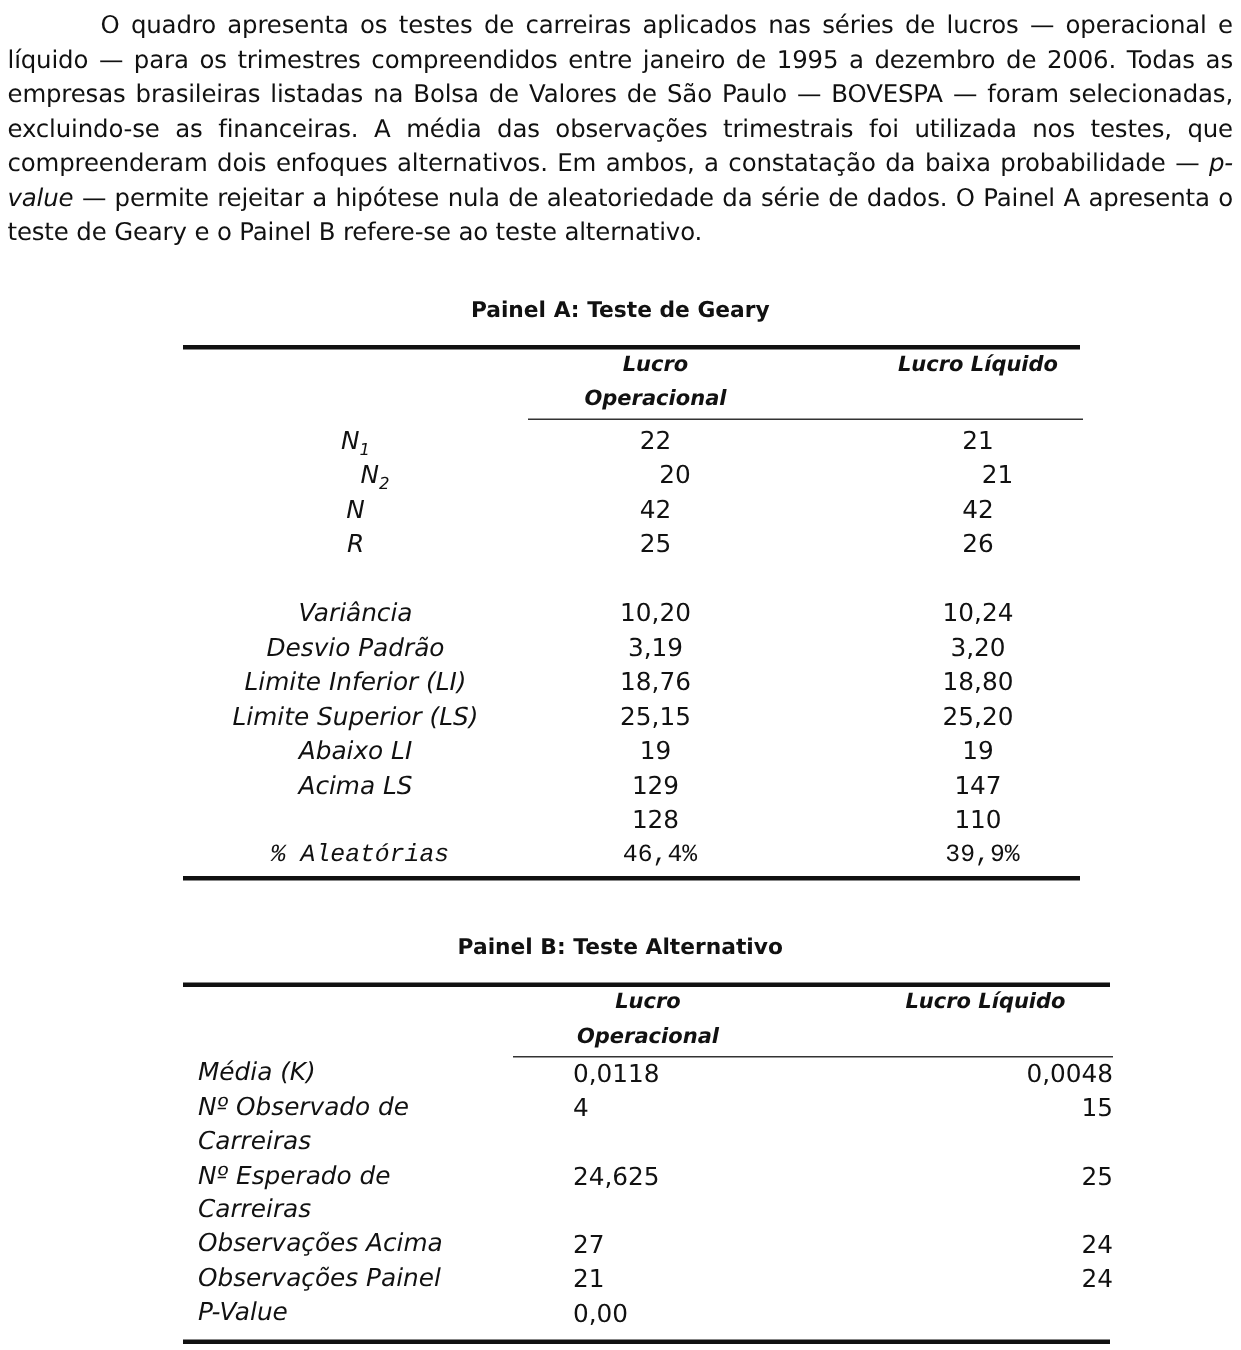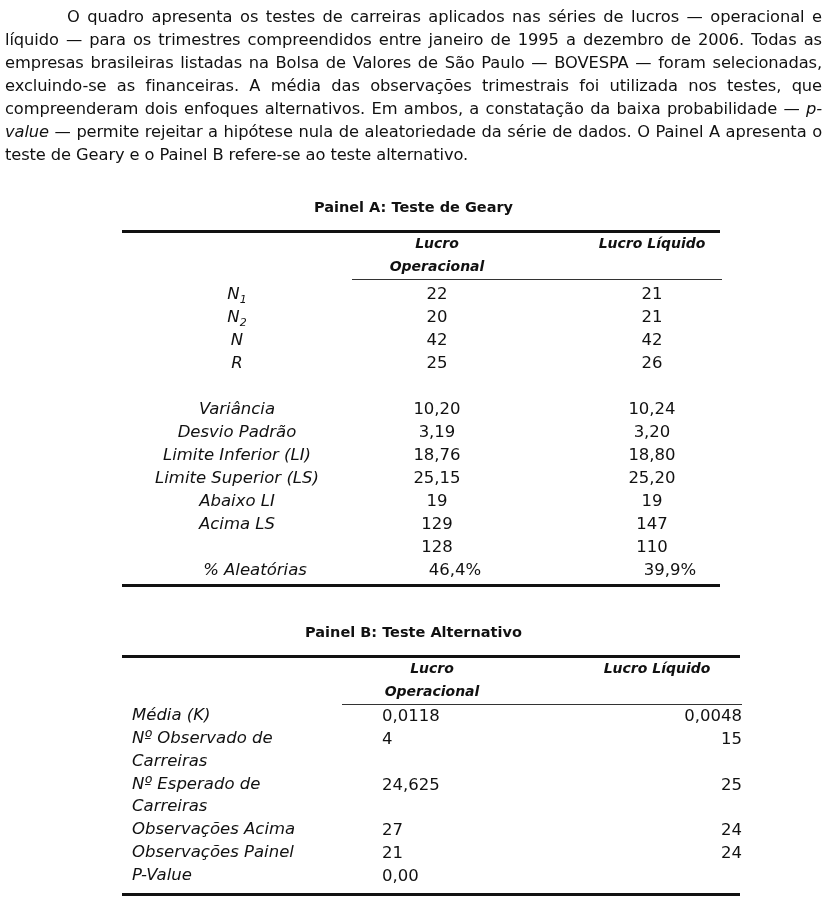--- a/index.html
+++ b/index.html
@@ -43,21 +43,21 @@
     <div>Lucro</div>
     <div>Operacional</div>
   </div>
   <div class="hdr" style="left:430px; top:0; width:200px; text-align:center">Lucro Líquido</div>
   <div class="rule-thin" style="left:230px; top:47px; width:370px"></div>
 <div class="row a" style="top: 50px; left: 0px; width: 600px;">
       <span class="lbl"><span>N</span><sub>1</sub></span>
       <span class="v v1">22</span>
       <span class="v v2">21</span>
     </div>
-    <div class="row a" style="top: 73px; left: 0px; width: 600px;">
+    <div class="row a" style="top: 73px; left: 13px; width: 600px;">
       <span class="lbl"><span>N</span><sub>2</sub></span>
       <span class="v v1">20</span>
       <span class="v v2">21</span>
     </div>
     <div class="row a" style="top: 96px; left: 0px; width: 600px;">
       <span class="lbl"><span>N</span><sub></sub></span>
       <span class="v v1">42</span>
       <span class="v v2">42</span>
     </div>
     <div class="row a" style="top: 119px; left: 0px; width: 600px;">
@@ -92,21 +92,21 @@
     </div>
     <div class="row a" style="top: 280px; left: 0px; width: 600px;">
       <span class="lbl"><span>Acima LS</span><sub></sub></span>
       <span class="v v1">129</span>
       <span class="v v2">147</span>
     </div>
     <div class="row a" style="top: 303px; left: 0px; width: 600px;">
       <span class="v v1">128</span>
       <span class="v v2">110</span>
     </div>
-    <div class="row a" style="top: 326px; left: 18px; width: 600px;">
+    <div class="row a" style="top: 326px; left: 3px; width: 600px; font-family: Liberation Mono, monospace;">
       <span class="lbl"><span>% Aleatórias</span><sub></sub></span>
       <span class="v v1">46,4%</span>
       <span class="v v2">39,9%</span>
     </div>
   </div>
 <div class="rule-thick" style="left:122px; top:584px; width:598px"></div>
 
 <div class="panel-title" style="top:624px">Painel B: Teste Alternativo</div>
 <div class="rule-thick" style="left:122px; top:655px; width:618px"></div>
 <div id="panelB" style="position:absolute; left:132px; top:657px; width:610px; height:240px;">

